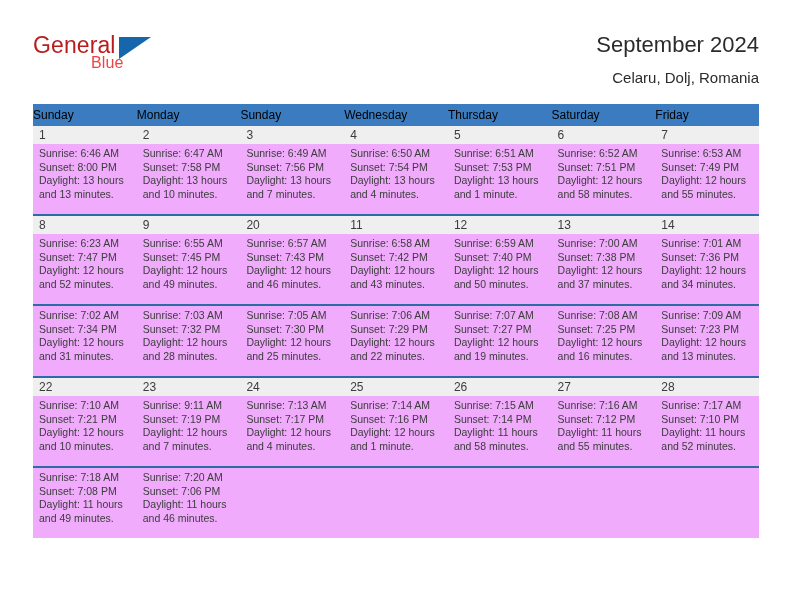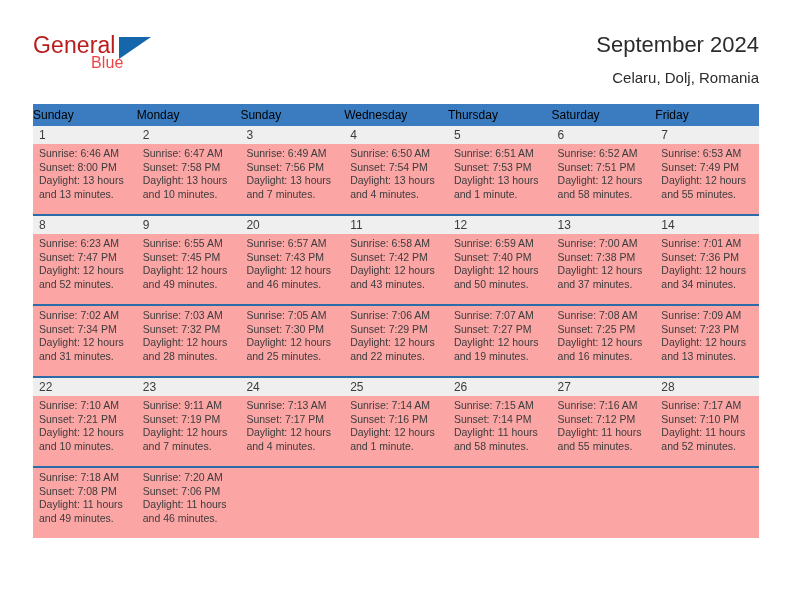--- a/index.html
+++ b/index.html
@@ -55,21 +55,21 @@
     color: #000000; font-size: 12px; line-height: 22px;
     padding-left: 0; white-space: nowrap;
   }
 
   .week {
     position: relative;
     border-top: 2px solid #2b6ca8;
   }
   .week:first-of-type { border-top: none; }
   .week-numbers { display: flex; background: #efefef; height: 18px; }
-  .week-body { display: flex; background: #fca5a5; height: 70px; }
+  .week-body { display: flex; background: #f0abfc; height: 70px; }
 
   .cell-num {
     flex: 1 1 0; min-width: 0;
     font-size: 12px; line-height: 18px; color: #3c3c3c;
     padding-left: 6px;
   }
   .cell-info {
     flex: 1 1 0; min-width: 0;
     padding: 3px 8px 0 6px;
   }

